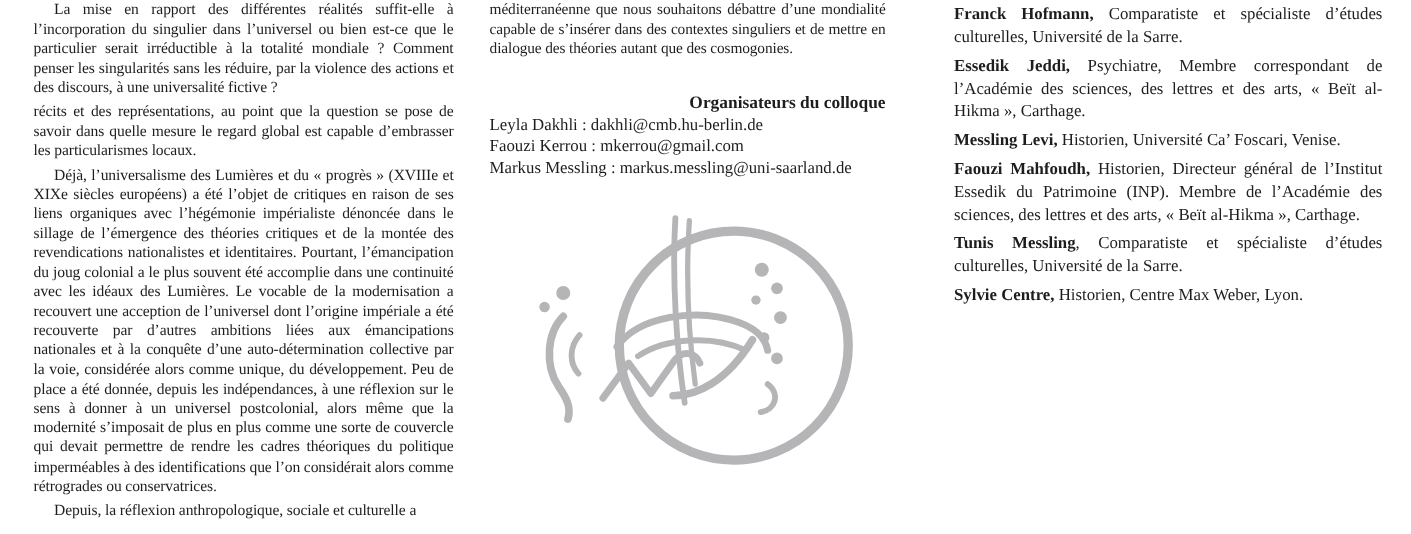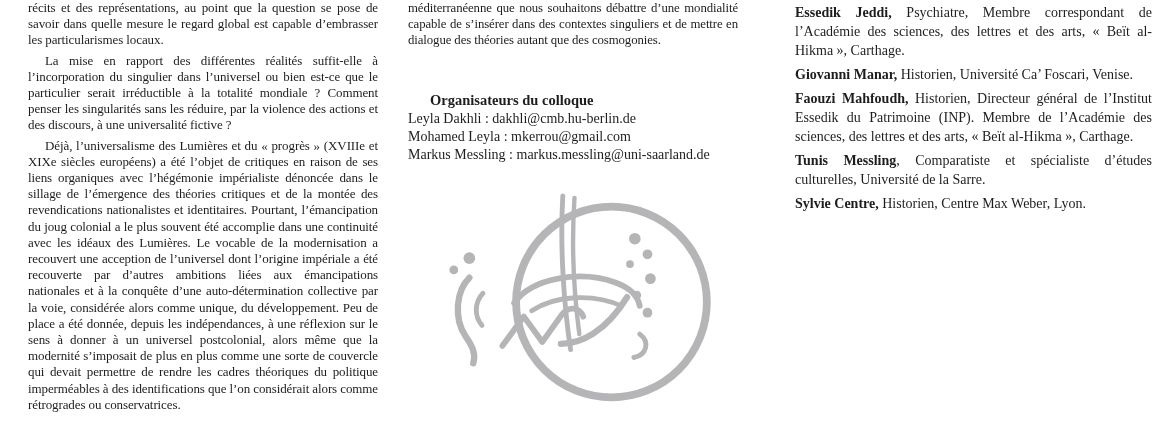--- a/index.html
+++ b/index.html
@@ -12,57 +12,58 @@
   .col { position:absolute; top:0; }
 
   
   .col-left { left:28px; width:350px; font-size:13px; line-height:16.2px; letter-spacing:-0.1px; }
   .col-left p { margin:0 0 4px 0; text-align:justify; }
   .col-left p.indent { text-indent:17px; }
 
   
   .col-mid { left:408px; width:330px; font-size:12.8px; line-height:16px; }
   .col-mid .intro { margin:0; text-align:justify; letter-spacing:-0.1px; }
-  .col-mid .org-heading { margin:44px 0 0 22px; font-size:14.5px; font-weight:bold; line-height:16px; }
+  .col-mid .org-heading { margin:30px 0 0 22px; font-size:14.5px; font-weight:bold; line-height:16px;text-align:right; }
   .col-mid .org { margin:4px 0 0 0; font-size:14px; line-height:14px; }
   .logo-wrap { margin:26px 0 0 38px; width:292px; height:228px; }
   .logo-wrap svg { display:block; }
   .logo-stroke { fill:none; stroke:var(--color-logo,#b5b5b8); stroke-linecap:round; stroke-linejoin:round; }
   .logo-dot { fill:var(--color-logo,#b5b5b8); }
 
   
   .col-right { left:795px; width:357px; font-size:14px; line-height:19px; padding-top:3px; }
   .col-right p { margin:0 0 5px 0; text-align:justify; }
   .col-right b { font-weight:bold; }
 </style>
 </head>
 <body>
 
 <div class="page">
 
   <div class="col col-left">
     <div>
 
+        <p class="para indent">La mise en rapport des différentes réalités suffit-elle à l’incorporation du singulier dans l’universel ou bien est-ce que le particulier serait irréductible à la totalité mondiale ? Comment penser les singularités sans les réduire, par la violence des actions et des discours, à une universalité fictive ?</p>
+
         <p class="para">récits et des représentations, au point que la question se pose de savoir dans quelle mesure le regard global est capable d’embrasser les particularismes locaux.</p>
-
-        <p class="para indent">La mise en rapport des différentes réalités suffit-elle à l’incorporation du singulier dans l’universel ou bien est-ce que le particulier serait irréductible à la totalité mondiale ? Comment penser les singularités sans les réduire, par la violence des actions et des discours, à une universalité fictive ?</p>
 
         <p class="para indent">Déjà, l’universalisme des Lumières et du « progrès » (XVIIIe et XIXe siècles européens) a été l’objet de critiques en raison de ses liens organiques avec l’hégémonie impérialiste dénoncée dans le sillage de l’émergence des théories critiques et de la montée des revendications nationalistes et identitaires. Pourtant, l’émancipation du joug colonial a le plus souvent été accomplie dans une continuité avec les idéaux des Lumières. Le vocable de la modernisation a recouvert une acception de l’universel dont l’origine impériale a été recouverte par d’autres ambitions liées aux émancipations nationales et à la conquête d’une auto-détermination collective par la voie, considérée alors comme unique, du développement. Peu de place a été donnée, depuis les indépendances, à une réflexion sur le sens à donner à un universel postcolonial, alors même que la modernité s’imposait de plus en plus comme une sorte de couvercle qui devait permettre de rendre les cadres théoriques du politique imperméables à des identifications que l’on considérait alors comme rétrogrades ou conservatrices.</p>
 
+        <p class="para indent">Depuis, la réflexion anthropologique, sociale et culturelle a</p>
       </div>
   </div>
 
   <div class="col col-mid">
     <p class="intro">méditerranéenne que nous souhaitons débattre d’une mondialité capable de s’insérer dans des contextes singuliers et de mettre en dialogue des théories autant que des cosmogonies.</p>
     <div class="org-heading">Organisateurs du colloque</div>
     <div>
 
         <p class="org">Leyla Dakhli : dakhli@cmb.hu-berlin.de</p>
 
-        <p class="org">Mohamed Leyla : mkerrou@gmail.com</p>
+        <p class="org">Faouzi Kerrou : mkerrou@gmail.com</p>
 
         <p class="org">Markus Messling : markus.messling@uni-saarland.de</p>
       </div>
 
     <div class="logo-wrap">
       <svg width="292" height="228" viewBox="0 0 300 234" aria-hidden="true">
 
         <circle class="logo-stroke" cx="170" cy="117" r="98" stroke-width="8"></circle>
 
         <path class="logo-stroke" d="M120,8 C117,60 121,120 128,166" stroke-width="5"></path>
@@ -90,26 +91,27 @@
 
         <circle class="logo-dot" cx="24" cy="72" r="6"></circle>
         <circle class="logo-dot" cx="8" cy="84" r="4.5"></circle>
       </svg>
     </div>
   </div>
 
   <div class="col col-right">
     <div>
 
+        <p class="entry"><b>Franck Hofmann,</b><span> Comparatiste et spécialiste d’études culturelles, Université de la Sarre.</span></p>
 
         <p class="entry"><b>Essedik Jeddi,</b><span> Psychiatre, Membre correspondant de l’Académie des sciences, des lettres et des arts, « Beït al-Hikma », Carthage.</span></p>
 
 
 
-        <p class="entry"><b>Giovanni Manar,</b><span> Historien, Université Ca’ Foscari, Venise.</span></p>
+        <p class="entry"><b>Messling Levi,</b><span> Historien, Université Ca’ Foscari, Venise.</span></p>
 
         <p class="entry"><b>Faouzi Mahfoudh,</b><span> Historien, Directeur général de l’Institut Essedik du Patrimoine (INP). Membre de l’Académie des sciences, des lettres et des arts, « Beït al-Hikma », Carthage.</span></p>
 
 
         <p class="entry"><b>Tunis Messling</b><span>, Comparatiste et spécialiste d’études culturelles, Université de la Sarre.</span></p>
 
         <p class="entry"><b>Sylvie Centre,</b><span> Historien, Centre Max Weber, Lyon.</span></p>
       </div>
   </div>
 

